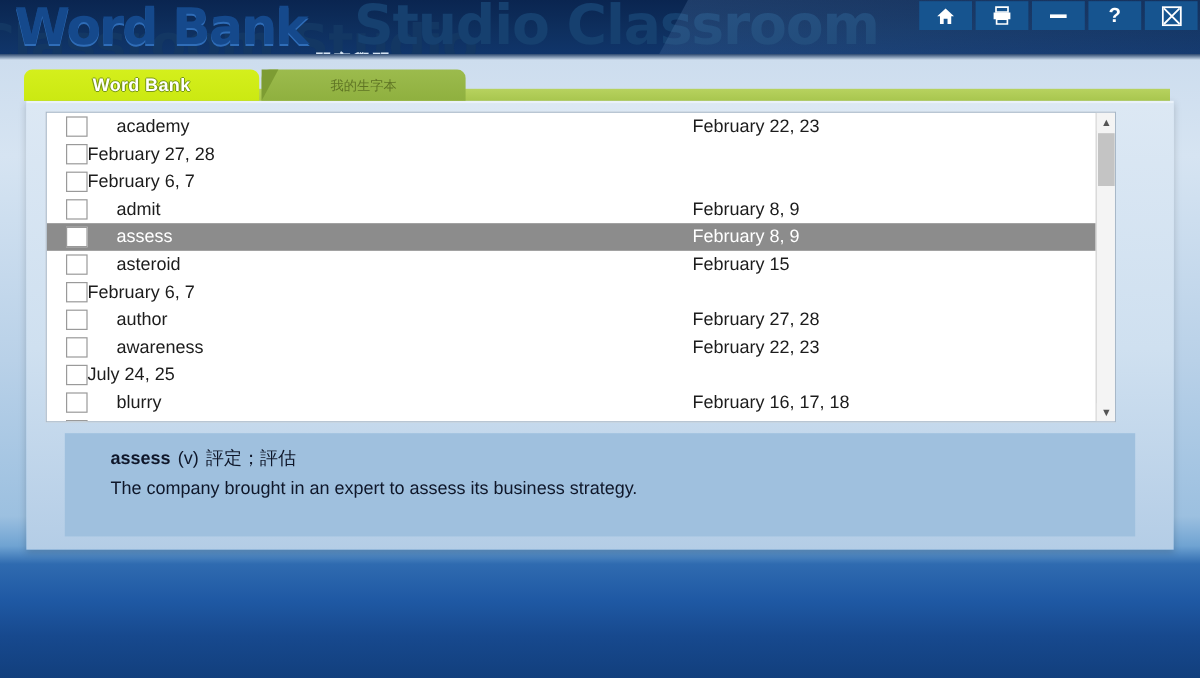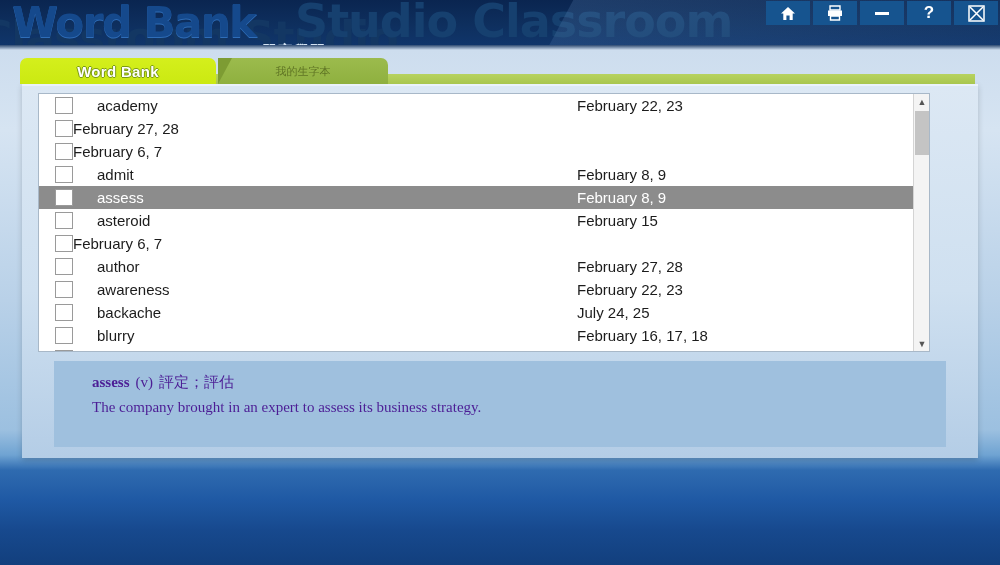--- a/index.html
+++ b/index.html
@@ -210,22 +210,21 @@
     cursor: pointer;
   }
 
   
   .defbox {
     position: absolute;
     left: 54px; top: 361px;
     width: 892px; height: 86px;
     background: #9fc0de;
     padding: 12px 12px 0 38px;
-    color: #4c1d95;
-    font-family: Liberation Serif, serif;
+    color: #0f172a;
   }
   .def-line1 { font-size: 15px; margin-bottom: 7px; }
   .def-line1 .hw { font-weight: bold; }
   .def-line2 { font-size: 15px; }
 
   
   .toolbar {
     position: absolute;
     left: 0; bottom: 0;
     width: 1000px; height: 75px;
@@ -332,21 +331,20 @@
           <span class="word">author</span>
           <span class="date">February 27, 28</span>
         </div>
         <div class="row">
           <span class="cb"></span>
           <span class="word">awareness</span>
           <span class="date">February 22, 23</span>
         </div>
         <div class="row">
           <span class="cb"></span>
-          <span class="word">backache</span>
           <span class="date">July 24, 25</span>
         </div>
         <div class="row">
           <span class="cb"></span>
           <span class="word">blurry</span>
           <span class="date">February 16, 17, 18</span>
         </div>
         <div class="row">
           <span class="cb"></span>
           <span class="word">b</span>

